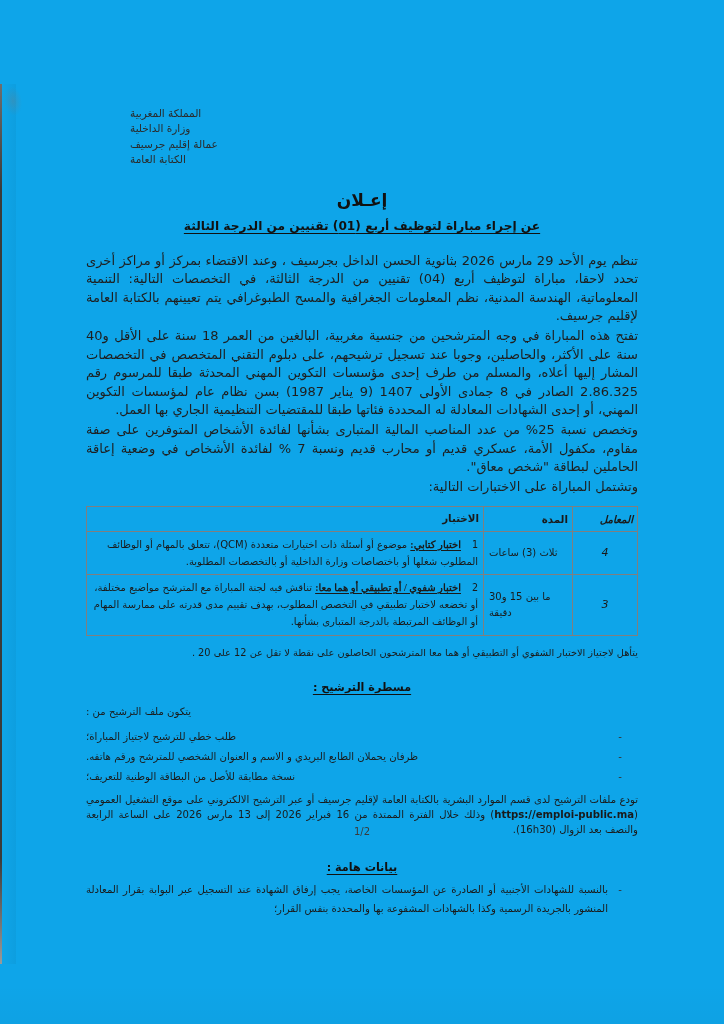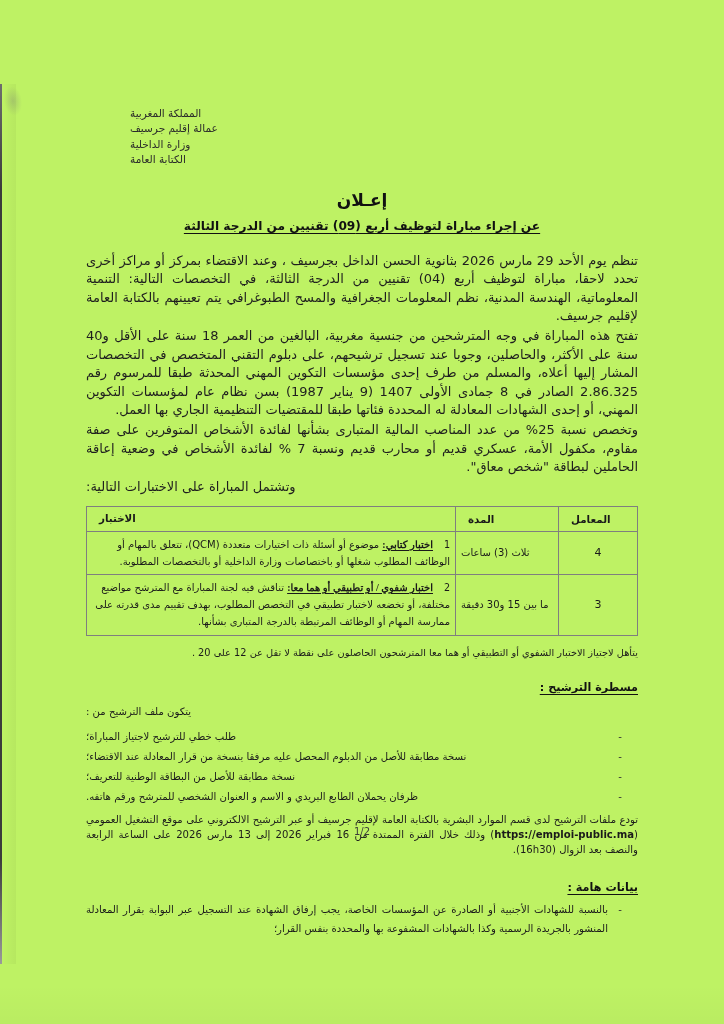--- a/index.html
+++ b/index.html
@@ -13,21 +13,21 @@
     font-family: "DejaVu Sans", "Liberation Sans", sans-serif;
     color: #1a1a1a;
     position: relative;
     overflow: hidden;
   }
 
   
   #page-sheet {
     position: absolute;
     inset: 0;
-    background: #bef264;
+    background: #0ea5e9;
     overflow: hidden;
   }
 
   
   .scan-edge-line {
     position: absolute;
     top: 84px;
     left: 0px;
     width: 2px;
     height: 880px;
@@ -104,43 +104,43 @@
     margin-top: 19px;
     font-size: 13px;
     line-height: 18.6px;
     color: #1e1e1e;
   }
   .body-block p {
     margin: 0 0 1px 0;
     text-align: justify;
     text-justify: inter-word;
   }
-  .body-block p.rt { text-align: left; }
+  .body-block p.rt { text-align: right; }
 
   
   .exam-table-wrap { margin-top: 10px; }
   table.exam-table {
     border-collapse: collapse;
     width: 100%;
     font-size: 10px;
     color: #1a1a1a;
   }
   table.exam-table th,
   table.exam-table td {
     border: 1px solid #7f7f7f;
     padding: 4px 5px;
     vertical-align: middle;
   }
   table.exam-table thead th {
     font-weight: bold;
-    text-align: left;
-    padding: 3px 12px;
+    text-align: right;
+    padding: 3px 4px;
     font-size: 10.3px;
   }
-  th.col-coef, td.col-coef { width: 54px; text-align: center; }
+  th.col-coef, td.col-coef { width: 54px; text-align: center; font-style: italic; }
   th.col-dur,  td.col-dur  { width: 78px; text-align: left; line-height: 16px; }
   th.col-exam, td.col-exam { text-align: right; line-height: 17.2px; }
   td.col-coef { font-size: 11px; }
   .exam-idx {
     display: inline-block;
     width: 13px;
     text-align: right;
     margin-left: 4px;
     font-size: 9.6px;
   }
@@ -157,21 +157,21 @@
     line-height: 17px;
     text-align: right;
   }
 
   .section-head {
     margin-top: 20px;
     font-size: 11.2px;
     font-weight: bold;
     text-decoration: underline;
     text-underline-offset: 3px;
-    text-align: right;
+    text-align: center;
     color: #111;
   }
   .section-head.hamma { margin-top: 24px; }
 
   .plain-line {
     margin-top: 9px;
     font-size: 10.1px;
     line-height: 18px;
     text-align: left;
   }
@@ -224,28 +224,28 @@
 
   <div class="scan-edge-line"></div>
   <div class="scan-edge-shadow"></div>
   <div class="scan-corner-smudge"></div>
   <div class="scan-bottom-fade"></div>
 
   <div id="doc">
 
     <div class="letterhead">
       <div>المملكة المغربية</div>
+      <div>وزارة الداخلية</div>
       <div>عمالة إقليم جرسيف</div>
-      <div>وزارة الداخلية</div>
       <div>الكتابة العامة</div>
     </div>
 
     <div class="title-block">
       <div class="doc-title">إعـلان</div>
-      <div class="doc-subtitle">عن إجراء مباراة لتوظيف أربع (09) تقنيين من الدرجة الثالثة</div>
+      <div class="doc-subtitle">عن إجراء مباراة لتوظيف أربع (01) تقنيين من الدرجة الثالثة</div>
     </div>
 
     <div class="body-block">
       <p>تنظم يوم الأحد 29 مارس 2026 بثانوية الحسن الداخل بجرسيف ، وعند الاقتضاء بمركز أو مراكز أخرى تحدد لاحقا، مباراة لتوظيف أربع (04) تقنيين من الدرجة الثالثة، في التخصصات التالية: التنمية المعلوماتية، الهندسة المدنية، نظم المعلومات الجغرافية والمسح الطبوغرافي يتم تعيينهم بالكتابة العامة لإقليم جرسيف.</p>
       <p>تفتح هذه المباراة في وجه المترشحين من جنسية مغربية، البالغين من العمر 18 سنة على الأقل و40 سنة على الأكثر، والحاصلين، وجوبا عند تسجيل ترشيحهم، على دبلوم التقني المتخصص في التخصصات المشار إليها أعلاه، والمسلم من طرف إحدى مؤسسات التكوين المهني المحدثة طبقا للمرسوم رقم 2.86.325 الصادر في 8 جمادى الأولى 1407 (9 يناير 1987) بسن نظام عام لمؤسسات التكوين المهني، أو إحدى الشهادات المعادلة له المحددة فئاتها طبقا للمقتضيات التنظيمية الجاري بها العمل.</p>
       <p>وتخصص نسبة 25% من عدد المناصب المالية المتبارى بشأنها لفائدة الأشخاص المتوفرين على صفة مقاوم، مكفول الأمة، عسكري قديم أو محارب قديم ونسبة 7 % لفائدة الأشخاص في وضعية إعاقة الحاملين لبطاقة "شخص معاق".</p>
       <p class="rt">وتشتمل المباراة على الاختبارات التالية:</p>
     </div>
 
     <div class="exam-table-wrap">
@@ -272,23 +272,22 @@
       </table>
     </div>
 
     <div class="note-after-table">يتأهل لاجتياز الاختبار الشفوي أو التطبيقي أو هما معا المترشحون الحاصلون على نقطة لا تقل عن 12 على 20 .</div>
 
     <div class="section-head">مسطرة الترشيح :</div>
     <div class="plain-line">يتكون ملف الترشيح من :</div>
 
     <ul class="dash-list">
       <li>طلب خطي للترشيح لاجتياز المباراة؛</li>
-      <li>نسخة مطابقة للأصل من الدبلوم المحصل عليه مرفقا بنسخة من قرار المعادلة عند الاقتضاء؛</li>
+      <li>ظرفان يحملان الطابع البريدي و الاسم و العنوان الشخصي للمترشح ورقم هاتفه.</li>
       <li>نسخة مطابقة للأصل من البطاقة الوطنية للتعريف؛</li>
-      <li>ظرفان يحملان الطابع البريدي و الاسم و العنوان الشخصي للمترشح ورقم هاتفه.</li>
     </ul>
 
     <div class="para-after-list"><span>تودع ملفات الترشيح لدى قسم الموارد البشرية بالكتابة العامة لإقليم جرسيف أو عبر الترشيح الالكتروني على موقع التشغيل العمومي (</span><span class="url">https://emploi-public.ma</span><span>) وذلك خلال الفترة الممتدة من 16 فبراير 2026 إلى 13 مارس 2026 على الساعة الرابعة والنصف بعد الزوال (16h30).</span></div>
 
     <div class="section-head hamma">بيانات هامة :</div>
 
     <ul class="dash-list justified">
       <li>بالنسبة للشهادات الأجنبية أو الصادرة عن المؤسسات الخاصة، يجب إرفاق الشهادة عند التسجيل عبر البوابة بقرار المعادلة المنشور بالجريدة الرسمية وكذا بالشهادات المشفوعة بها والمحددة بنفس القرار؛</li>
     </ul>
 

